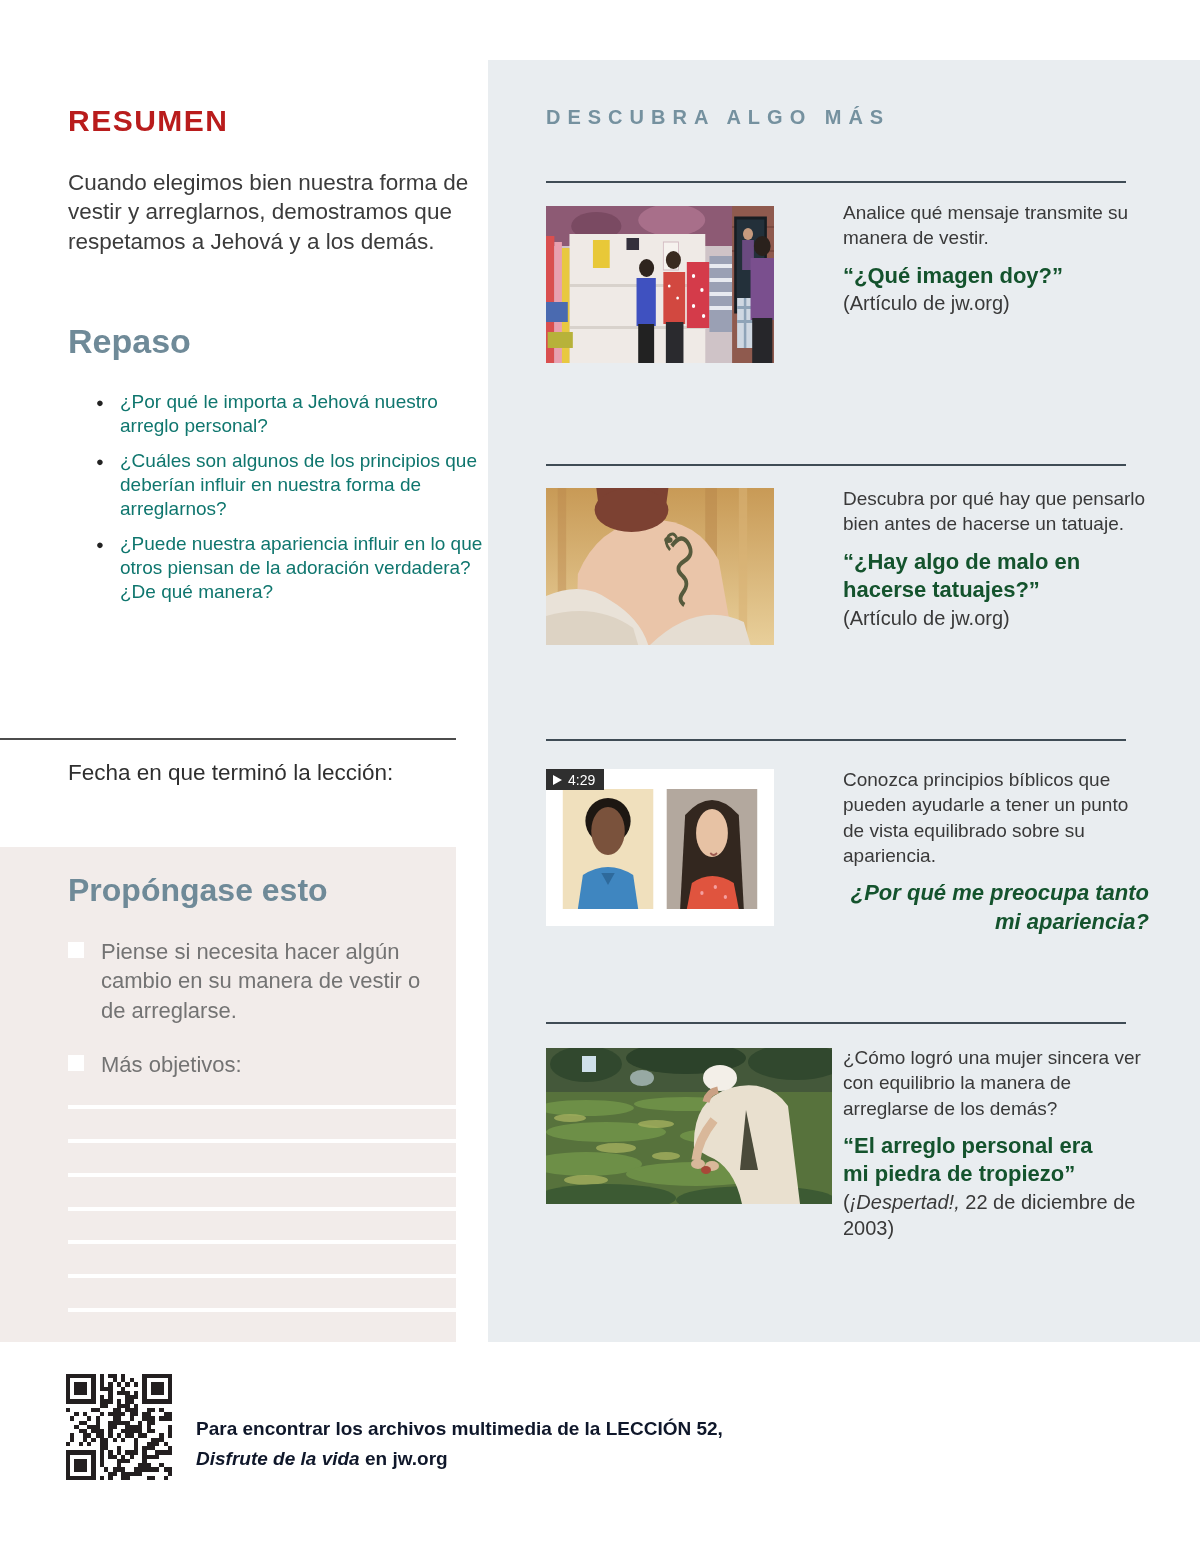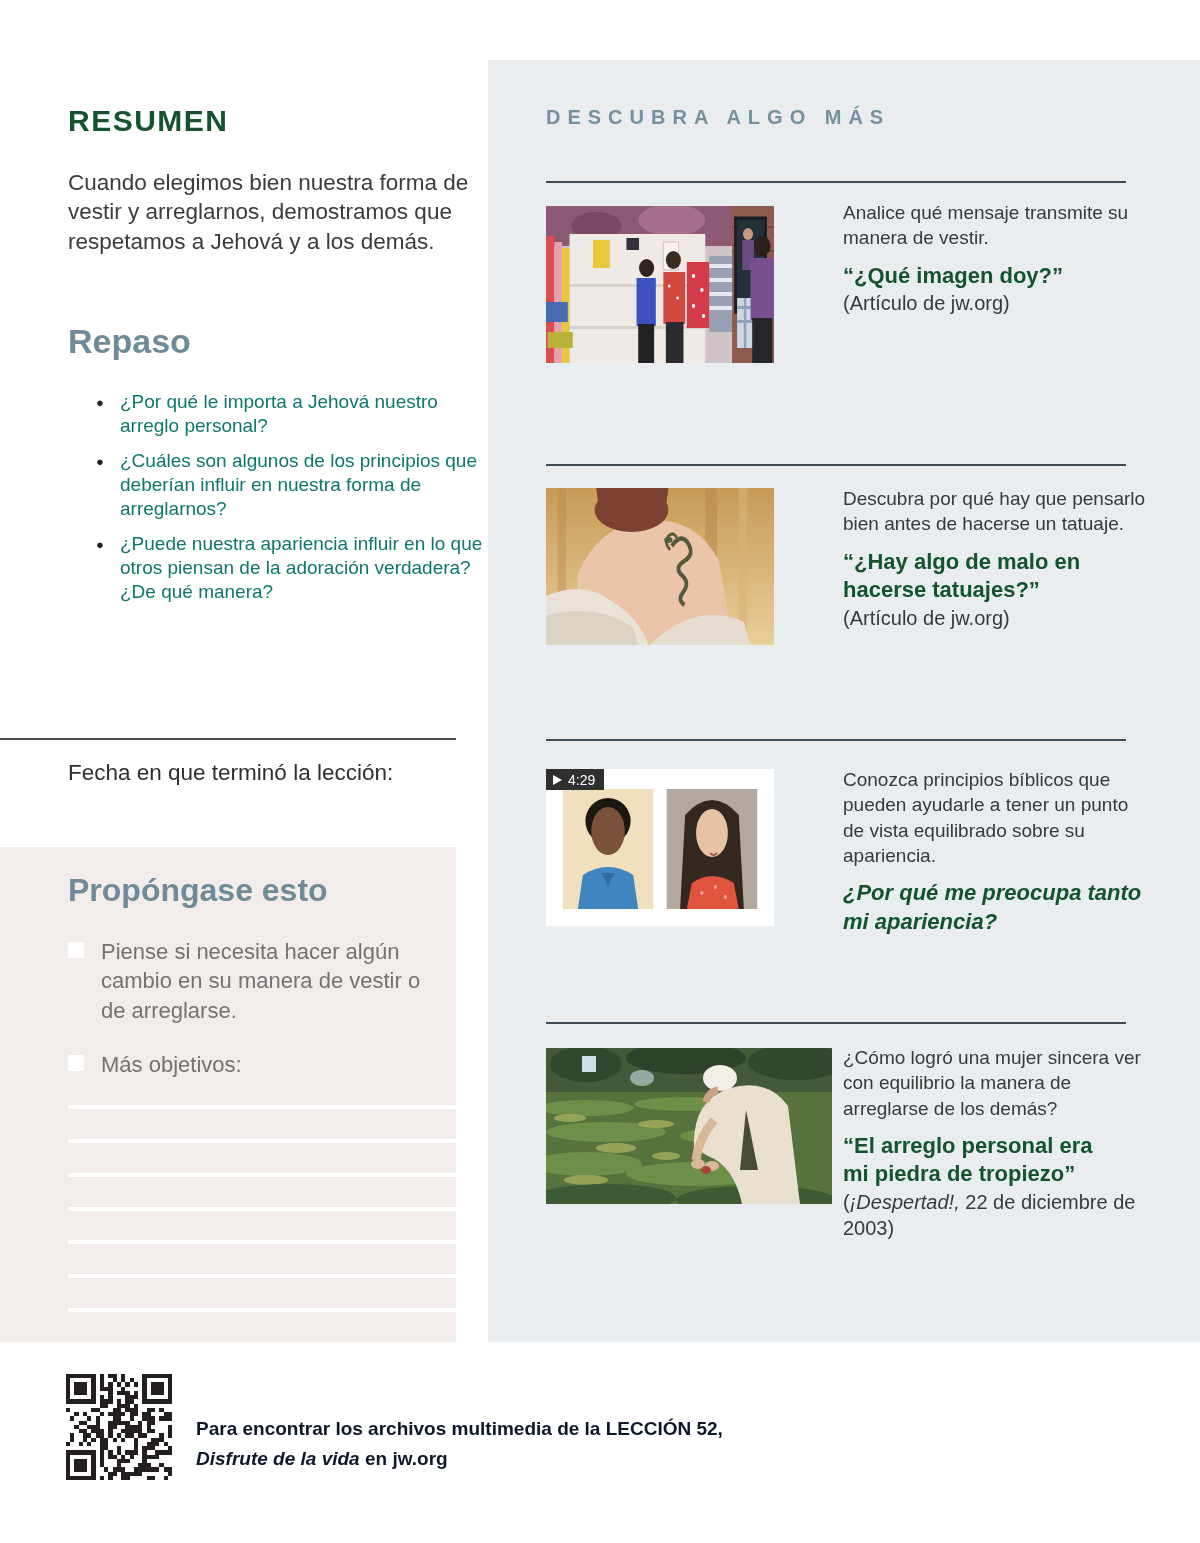--- a/index.html
+++ b/index.html
@@ -1,21 +1,21 @@
 <!DOCTYPE html>
 <html lang="es"><head>
 <meta charset="utf-8">
 <style>
   html,body{margin:0;padding:0;}
   body{width:1200px;height:1543px;background:#fff;font-family:"Liberation Sans","DejaVu Sans",sans-serif;}
   .page{position:relative;width:1200px;height:1543px;background:#ffffff;overflow:hidden;}
 
   
   .resumen-title{position:absolute;left:68px;top:104px;margin:0;font-size:30px;font-weight:bold;
-    letter-spacing:1.5px;color:#14532d;}
+    letter-spacing:1.5px;color:#b91c1c;}
   .resumen-text{position:absolute;left:68px;top:168px;width:405px;margin:0;font-size:22.5px;
     line-height:1.3;color:#3b3b3b;}
   .repaso-title{position:absolute;left:68px;top:322px;margin:0;font-size:34px;font-weight:bold;color:#6f8a98;}
   .repaso-list{position:absolute;left:96px;top:390px;width:400px;margin:0;padding:0;list-style:none;}
   .repaso-list li{position:relative;padding-left:24px;margin-bottom:10px;font-size:19px;line-height:1.28;color:#0f766e;}
   .repaso-list li::before{content:"\25CF";position:absolute;left:0;top:5px;font-size:13px;color:#222;}
   .left-divider{position:absolute;left:0;top:738px;width:456px;height:2px;background:#4c4c4c;}
   .fecha-label{position:absolute;left:68px;top:760px;margin:0;font-size:22.5px;color:#2f2f2f;}
 
   .goals-box{position:absolute;left:0;top:847px;width:456px;height:495px;background:#f2ecea;}
@@ -30,21 +30,21 @@
   
   .right-panel{position:absolute;left:488px;top:60px;width:712px;height:1282px;background:#e9edf0;}
   .discover-title{position:absolute;left:58px;top:46px;margin:0;font-size:20px;font-weight:bold;
     letter-spacing:7px;color:#75919f;}
   .rdiv{position:absolute;left:58px;width:580px;height:2px;background:#3f4c55;}
   .item-img{position:absolute;left:58px;width:228px;height:157px;overflow:hidden;}
   .item-img svg{display:block;width:100%;height:100%;}
   .item-text{position:absolute;left:355px;width:306px;}
   .desc{margin:0 0 11px;font-size:19px;line-height:1.33;color:#393939;}
   .item-title{margin:0;font-size:22px;line-height:1.3;font-weight:bold;color:#14532d;}
-  .item-title.it{font-style:italic;}
+  .item-title.it{font-style:italic;text-align:right;}
   .source{margin:0;font-size:20px;line-height:1.3;color:#393939;}
   .w4 .item-title{max-width:260px;}
 
   .video-thumb{background:#ffffff;}
   .video-badge{position:absolute;left:0;top:0;height:21px;display:flex;align-items:center;gap:6px;
     background:#2f2f2f;color:#fff;font-size:14px;padding:0 9px 0 7px;}
   .play-triangle{width:0;height:0;border-top:5px solid transparent;border-bottom:5px solid transparent;
     border-left:9px solid #ffffff;}
 
   

